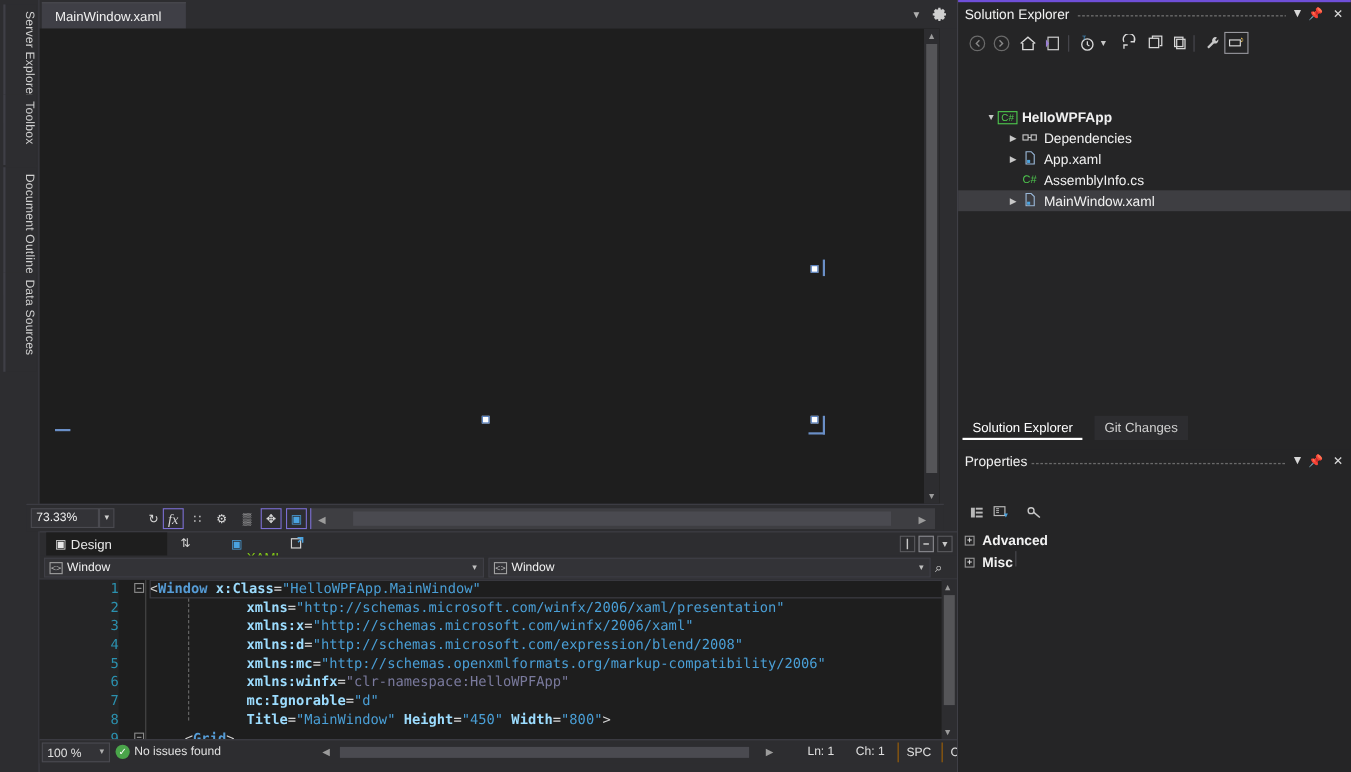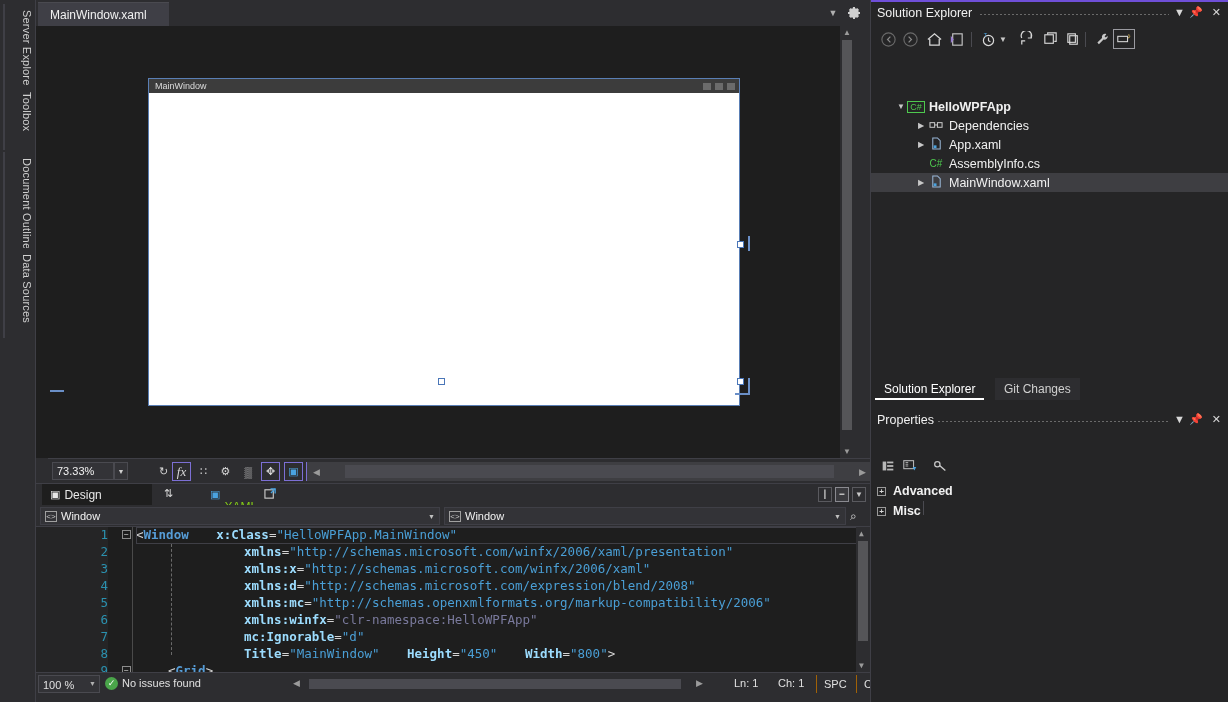--- a/index.html
+++ b/index.html
@@ -66,21 +66,21 @@
     font-size:9px; padding:2px 4px 0 6px; position:relative;
   }
   .winbtn { position:absolute; top:4px; width:8px; height:7px; background:#6b6b6b; }
   #design-client { position:absolute; top:15px; left:0; right:0; bottom:0; background:#fff; }
 
   .handle { position:absolute; width:7px; height:7px; background:#ffffff; border:1px solid #4a76b8; }
   .guide-line { position:absolute; background:#6a8fc7; }
 
   
   #design-toolbar {
-    position:absolute; left:48px; top:458px; width:834px; height:25px;
+    position:absolute; left:24px; top:458px; width:834px; height:25px;
     background:#2d2d30; border-top:1px solid #3f3f46;
   }
   #zoom-combo {
     position:absolute; left:4px; top:3px; width:62px; height:18px;
     background:#333337; border:1px solid #4a4a50; color:#f1f1f1;
     font-size:11px; padding:2px 0 0 4px; cursor:pointer;
   }
   #zoom-combo-arrow {
     position:absolute; left:66px; top:3px; width:14px; height:18px;
     background:#333337; border:1px solid #4a4a50; color:#d0d0d0;
@@ -147,21 +147,21 @@
   #fold-line { position:absolute; left:96px; top:0; width:1px; height:145px; background:#4a4a4a; }
   .codeline { position:absolute; left:0; height:17px; width:834px; white-space:pre; }
   .lnum { position:absolute; left:44px; width:28px; text-align:right; color:#2b91af; }
   .fold {
     position:absolute; left:86px; top:3px; width:9px; height:9px;
     border:1px solid #8c8c8c; color:#c8c8c8; font-size:8px;
     line-height:8px; text-align:center; cursor:pointer;
   }
   .ctext { position:absolute; left:100px; top:0; }
   .k-el   { color:#569cd6; font-weight:bold; }
-  .k-pre  { color:#9cdcfe; font-weight:bold;margin-left:20px; }
+  .k-pre  { color:#9cdcfe; font-weight:bold; }
   .k-val  { color:#4a9fd6; }
   .k-val2 { color:#7a7a9d; }
   .k-pun  { color:#d4d4d4; }
   #line1-box {
     position:absolute; left:100px; top:0; width:734px; height:17px;
     border:1px solid #3f3f46;
   }
   #dash-guide {
     position:absolute; left:135px; top:17px; width:0; height:111px;
     border-left:1px dashed #6a6a6a;
@@ -273,29 +273,20 @@
     <div id="tabstrip-dropdown">▼</div>
     <div id="tabstrip-gear">
       <svg viewBox="0 0 16 16" width="16" height="16">
         <path fill="#cfcfcf" d="M8 5.2a2.8 2.8 0 100 5.6 2.8 2.8 0 000-5.6zm0 4.3a1.5 1.5 0 110-3 1.5 1.5 0 010 3z"></path>
         <path fill="#cfcfcf" d="M14 7h-1.3a4.8 4.8 0 00-.5-1.2l.9-.9-1.9-2-1 .9A4.8 4.8 0 009 3.3V2H6.9v1.3c-.4.1-.8.3-1.2.5l-.9-.9-2 2 .9.9c-.2.4-.4.8-.5 1.2H2V9h1.3c.1.4.3.8.5 1.2l-.9.9 2 2 .9-.9c.4.2.8.4 1.2.5V14H9v-1.3c.4-.1.8-.3 1.2-.5l.9.9 2-2-.9-.9c.2-.4.4-.8.5-1.2H14V7z"></path>
       </svg>
     </div>
   </div>
 
   <div id="design-area">
-    <div id="design-window">
-      <div id="design-titlebar">
-        <span>MainWindow</span>
-        <span class="winbtn" style="right:28px;"></span>
-        <span class="winbtn" style="right:16px;"></span>
-        <span class="winbtn" style="right:4px;"></span>
-      </div>
-      <div id="design-client"></div>
-    </div>
 
     <div class="handle" style="left:701px; top:215px;"></div>
     <div class="handle" style="left:402px; top:352px;"></div>
     <div class="handle" style="left:701px; top:352px;"></div>
     <div class="guide-line" style="left:712px; top:210px; width:2px; height:15px;"></div>
     <div class="guide-line" style="left:14px; top:364px; width:14px; height:2px;"></div>
     <div class="guide-line" style="left:712px; top:352px; width:2px; height:17px;"></div>
     <div class="guide-line" style="left:699px; top:367px; width:15px; height:2px;"></div>
     <div id="editor-design-vscroll" style="position:absolute; right:0; top:0; width:14px; height:432px; background:#2d2d30;">
       <div style="position:absolute; left:2px; top:14px; width:10px; height:390px; background:#555558;"></div>

